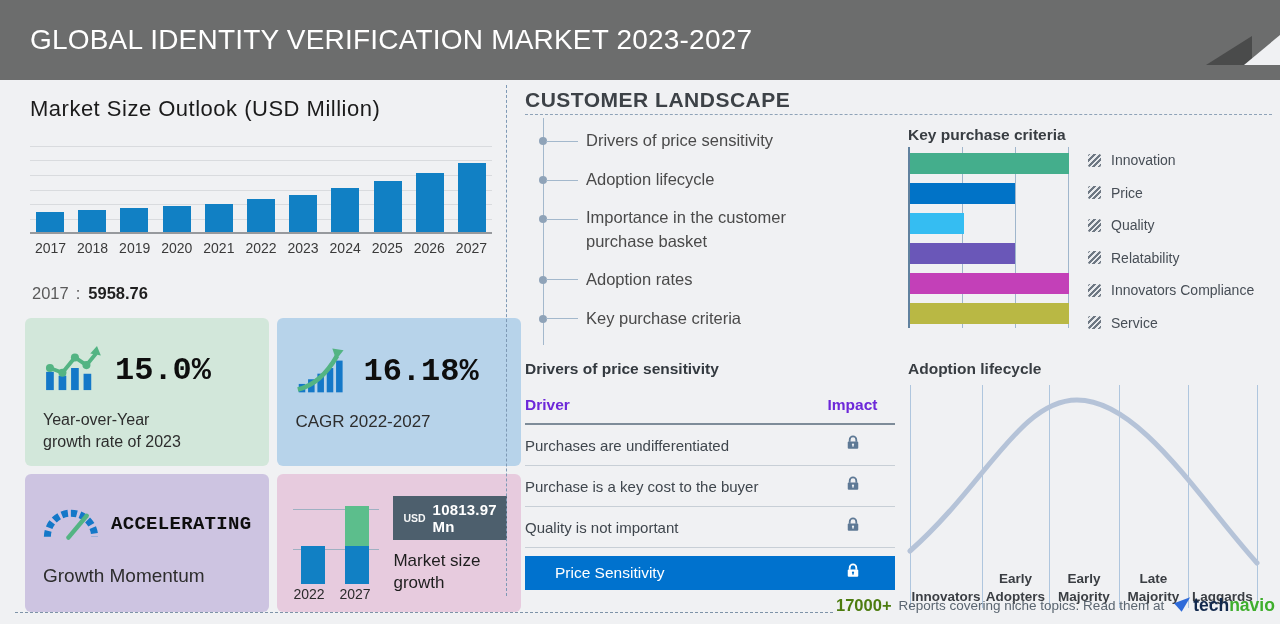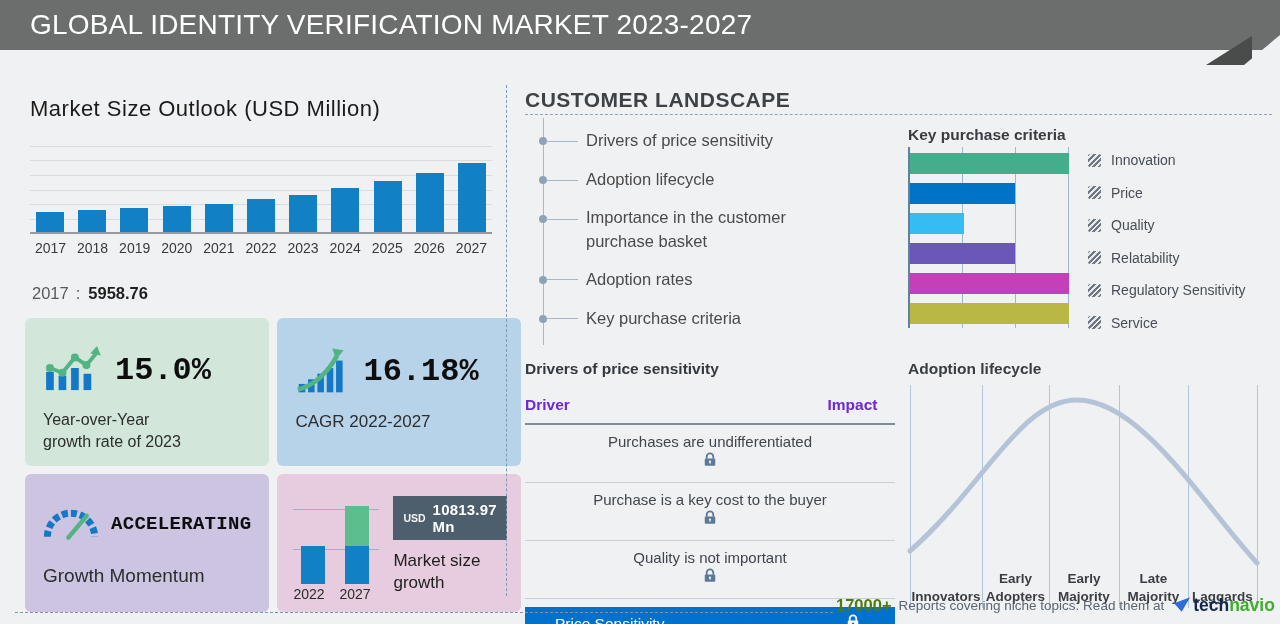--- a/index.html
+++ b/index.html
@@ -6,21 +6,21 @@
     --header-bg:#6C6D6D; --header-fold:#4A4B4B; --page-bg:#F0F1F3; --bar-blue:#1180C4;
     --box-green:#D2E7DA; --box-blue:#B7D3EA; --box-purple:#CDC4E1; --box-pink:#E7CBDE;
     --badge-bg:#4D5F6D; --accent-blue:#0072CE; --dash-line:#8FA3B8; --curve:#B5C3D8;
     --lock:#5E7995; --logo-blue:#2F6BD9; --logo-tech:#12294D; --logo-green:#3FAE2C;
   }
   *{margin:0;padding:0;box-sizing:border-box;}
   body{font-family:"Liberation Sans",sans-serif;background:#fff;}
   .canvas{position:relative;width:1280px;height:624px;background:var(--page-bg);overflow:hidden;}
 
   
-  .hdr{position:absolute;left:0;top:0;width:1280px;height:50px;background:var(--header-bg);}
+  .hdr{position:absolute;left:0;top:0;width:1280px;height:80px;background:var(--header-bg);}
   .hdr-title{position:absolute;left:30px;top:50%;transform:translateY(-50%);color:#fff;font-size:28px;font-weight:400;letter-spacing:.2px;white-space:nowrap;}
   .fold-dark{position:absolute;top:36px;left:1206px;width:46px;height:29px;background:var(--header-fold);clip-path:polygon(100% 0,100% 100%,0 100%);}
   .fold-white{position:absolute;top:35px;left:1244px;width:36px;height:30px;background:var(--page-bg);clip-path:polygon(100% 0,100% 100%,0 100%);}
 
   
   .ms-title{position:absolute;left:30px;top:96px;font-size:22px;letter-spacing:.5px;color:#1B1B1B;}
   .ms-chart{position:absolute;left:30px;top:146px;width:462px;height:88px;
     background-image:repeating-linear-gradient(to bottom,#D9DBDE 0px,#D9DBDE 1px,transparent 1px,transparent 14.5px);
     border-bottom:2px solid #96999D;}
   .ms-bars{position:absolute;left:0;right:0;top:0;bottom:0;display:flex;align-items:flex-end;justify-content:space-between;padding:0 6px;}
@@ -77,21 +77,21 @@
   .legend-item{display:flex;align-items:center;margin-bottom:16.5px;}
   .legend-marker{width:13px;height:13px;margin-right:10px;border-radius:2px;flex:0 0 auto;
     background:repeating-linear-gradient(135deg,#6E7883 0px,#6E7883 2px,#E9EBEE 2px,#E9EBEE 4px);}
   .legend-label{font-size:14px;color:#474E56;white-space:nowrap;}
 
   .drv{position:absolute;left:525px;top:360px;width:370px;}
   .drv-title{font-size:15.5px;font-weight:bold;color:#33393F;margin-bottom:14px;}
   .drv-head{display:flex;justify-content:space-between;align-items:center;padding:4px 0 9px 0;border-bottom:2px solid #7E8C99;}
   .drv-head span{font-size:15.5px;font-weight:bold;color:#6d28d9;}
   .drv-head .imp{width:85px;text-align:center;}
-  .drv-row{display:flex;justify-content:space-between;align-items:center;padding:8px 0;border-bottom:1px solid #C8CFD6;flex-direction:column;}
+  .drv-row{display:flex;justify-content:space-between;align-items:center;padding:8px 0;border-bottom:1px solid #C8CFD6;}
   .drv-text{font-size:15px;color:#3F464D;}
   .drv-lock{width:85px;text-align:center;}
   .drv-hi{margin-top:8px;height:34px;background:var(--accent-blue);display:flex;justify-content:space-between;align-items:center;padding-left:30px;}
   .drv-hi .hi-text{color:#fff;font-size:15.5px;}
   .drv-hi .drv-lock{width:85px;}
 
   .ad-title{position:absolute;left:908px;top:360px;font-size:15.5px;font-weight:bold;color:#383D42;}
   .ad-chart{position:absolute;left:905px;top:385px;width:372px;height:223px;}
   .adoption-grid{position:absolute;top:0;bottom:0;width:1px;background:#AFC6DE;}
   .ad-curve{position:absolute;left:0;top:0;}
@@ -293,21 +293,21 @@
       <div class="legend-item">
         <span class="legend-marker"></span>
         <span class="legend-label">Quality</span>
       </div>
       <div class="legend-item">
         <span class="legend-marker"></span>
         <span class="legend-label">Relatability</span>
       </div>
       <div class="legend-item">
         <span class="legend-marker"></span>
-        <span class="legend-label">Regulatory Sensitivity</span>
+        <span class="legend-label">Innovators Compliance</span>
       </div>
       <div class="legend-item">
         <span class="legend-marker"></span>
         <span class="legend-label">Service</span>
       </div>
     </div>
 
   <div class="drv">
     <div class="drv-title">Drivers of price sensitivity</div>
     <div class="drv-head">

